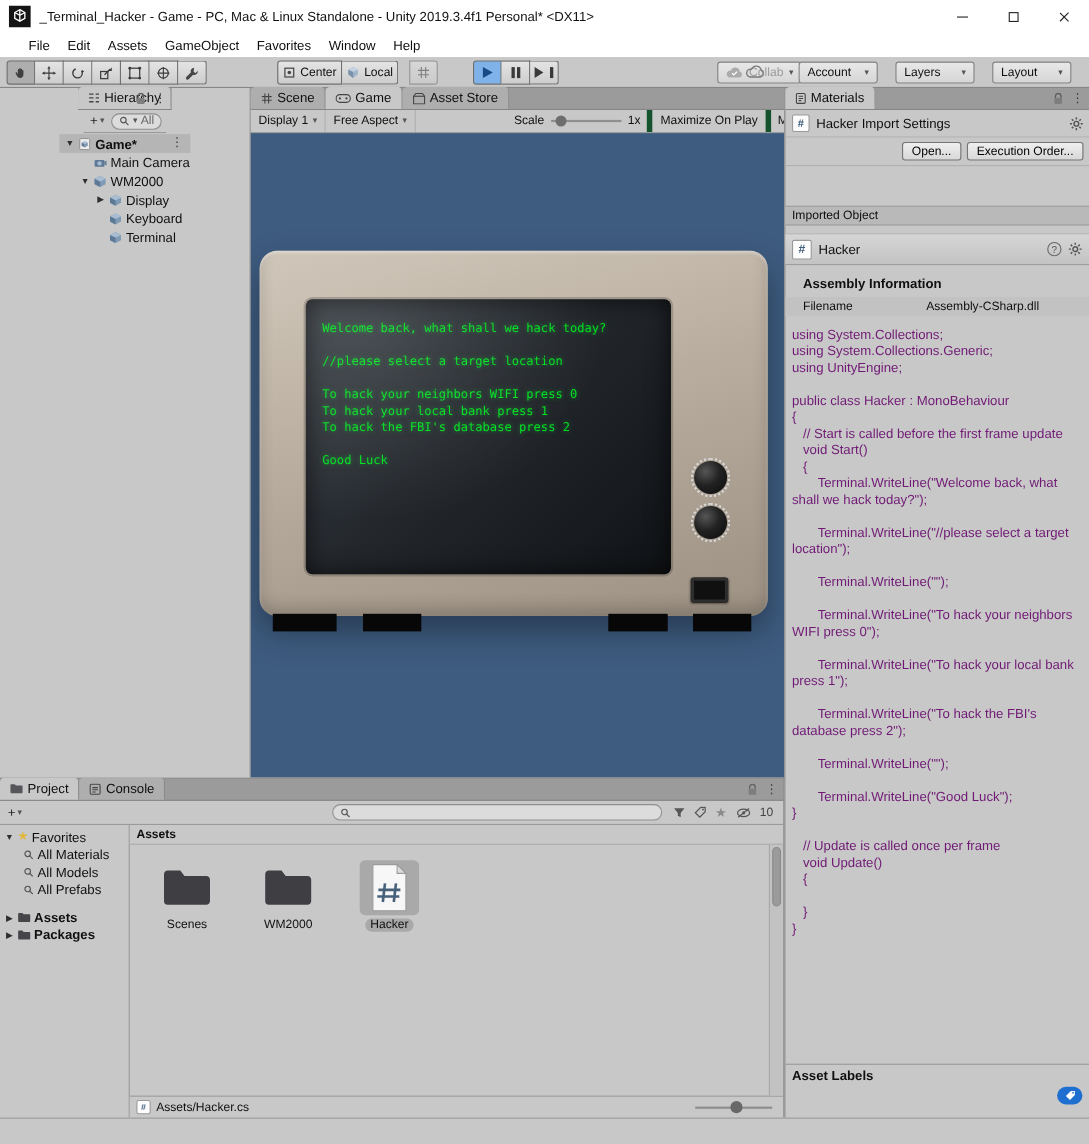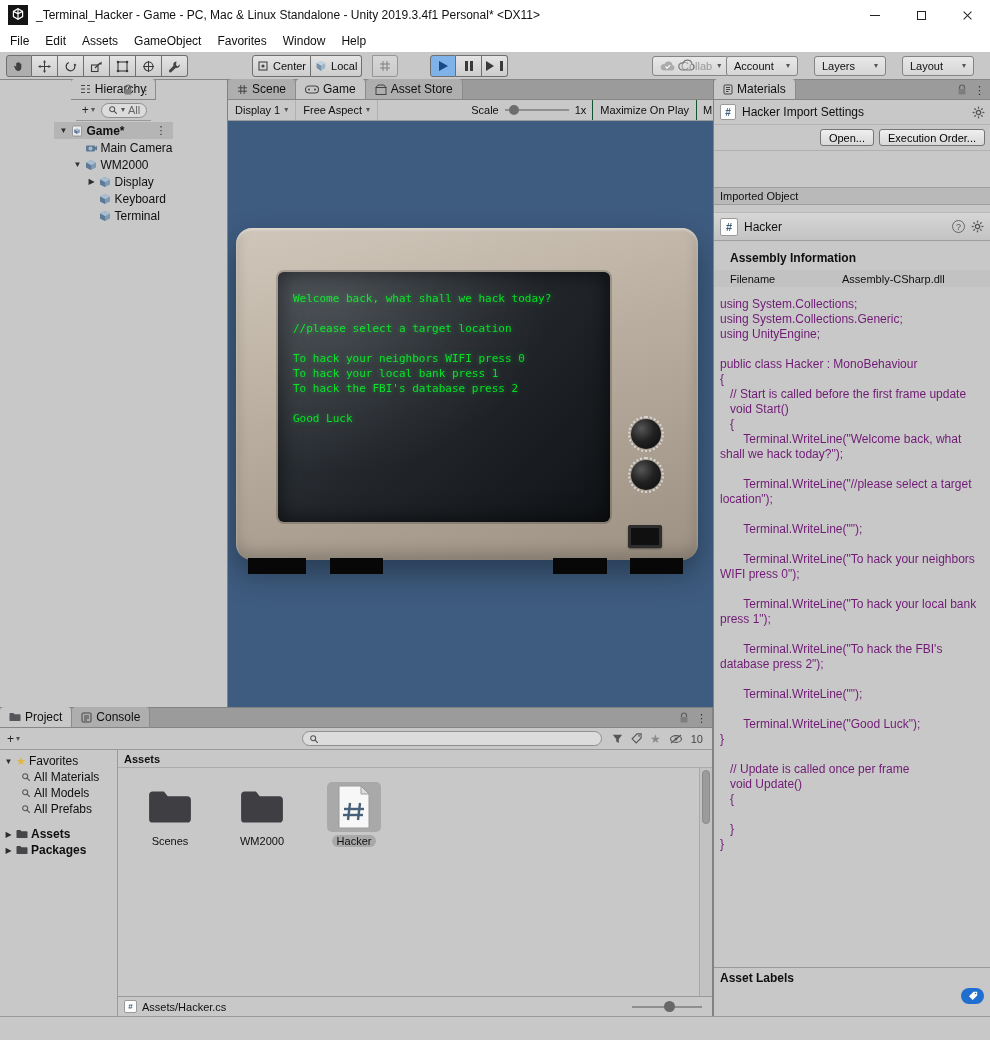--- a/index.html
+++ b/index.html
@@ -14,21 +14,21 @@
   .win-controls{margin-left:auto;display:flex;height:30px;}
   .win-btn{width:46px;display:flex;align-items:center;justify-content:center;cursor:default;}
   .min-glyph{width:10px;height:1px;background:#222;}
   .max-glyph{width:9px;height:9px;border:1px solid #222;}
   .close-glyph{position:relative;width:11px;height:11px;}
   .close-glyph:before,.close-glyph:after{content:"";position:absolute;left:5px;top:0;width:1.2px;height:11px;background:#222;}
   .close-glyph:before{transform:rotate(45deg);}
   .close-glyph:after{transform:rotate(-45deg);}
 
   
-  .menubar{position:absolute;left:0;top:30px;width:990px;height:22px;background:#fff;display:flex;align-items:center;padding-left:2px;}
+  .menubar{position:absolute;left:0;top:30px;width:990px;height:22px;background:#fff;display:flex;align-items:center;padding-left:18px;}
   .menu-item{font-size:12px;padding:3px 8px;}
 
   
   .toolbar{position:absolute;left:0;top:52px;width:990px;height:28px;background:#c8c8c8;border-bottom:1px solid #868686;}
   .tgroup{position:absolute;top:3px;display:flex;}
   .tbtn{height:22px;min-width:26px;padding:0 4px;display:flex;align-items:center;justify-content:center;gap:4px;background:linear-gradient(#e4e4e4,#cdcdcd);border:1px solid #6f6f6f;border-left:none;font-size:11px;}
   .tgroup .tbtn:first-child{border-left:1px solid #6f6f6f;border-radius:3px 0 0 3px;}
   .tgroup .tbtn:last-child{border-radius:0 3px 3px 0;}
   .tbtn.pressed{background:#aeaeae;}
   .tbtn.play-active{background:#7fb2e8;}
@@ -61,21 +61,21 @@
   .trow.d1{padding-left:18px;}
   .trow.d2{padding-left:32px;}
   .scene-row{background:#b5b5b5;}
   .scene-row .lbl{font-weight:bold;}
   .scene-row .kebab{margin-left:auto;margin-right:6px;}
 
   
   .gameview{position:absolute;left:228px;top:80px;width:485px;height:627px;background:#c8c8c8;display:flex;flex-direction:column;}
   .gv-bar{height:21px;border-bottom:1px solid #9a9a9a;display:flex;align-items:center;font-size:11px;background:#c8c8c8;overflow:hidden;flex:none;}
   .gv-dd{display:flex;align-items:center;gap:4px;padding:0 7px;height:21px;border-right:1px solid #b0b0b0;white-space:nowrap;}
-  .gv-btn{display:flex;align-items:center;padding:0 7px;height:21px;border-left:1px solid #14532d;white-space:nowrap;}
+  .gv-btn{display:flex;align-items:center;padding:0 7px;height:21px;border-left:5px solid #14532d;white-space:nowrap;}
   .scale-group{margin-left:auto;display:flex;align-items:center;gap:6px;padding:0 6px;}
   .hslider{position:relative;width:64px;height:14px;}
   .hslider .track{position:absolute;left:0;right:0;top:6px;height:2px;background:#8f8f8f;}
   .hslider .thumb{position:absolute;left:4px;top:2px;width:10px;height:10px;border-radius:50%;background:#6e6e6e;}
   .gv-render{flex:1;position:relative;background:#3e5c80;overflow:hidden;}
 
   .monitor{position:absolute;left:8px;top:107px;width:462px;height:332px;border-radius:16px;
     background:linear-gradient(165deg,#d0c7ba 0%,#b9ad9f 45%,#9d9183 100%);
     box-shadow:0 14px 30px rgba(0,0,0,0.35), inset 0 2px 3px rgba(255,255,255,0.4), inset 0 -8px 14px rgba(0,0,0,0.18);}
   .screen{position:absolute;left:42px;top:44px;width:332px;height:250px;border-radius:6px;overflow:hidden;

